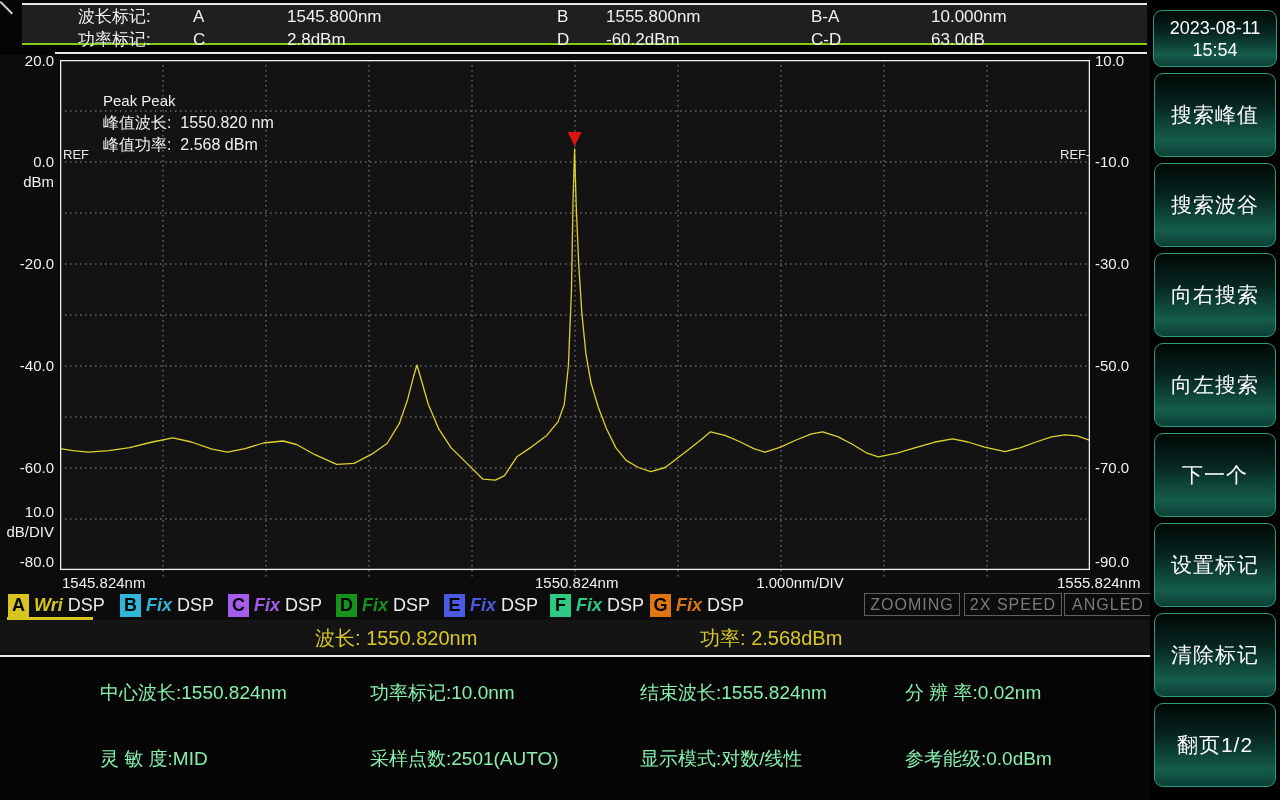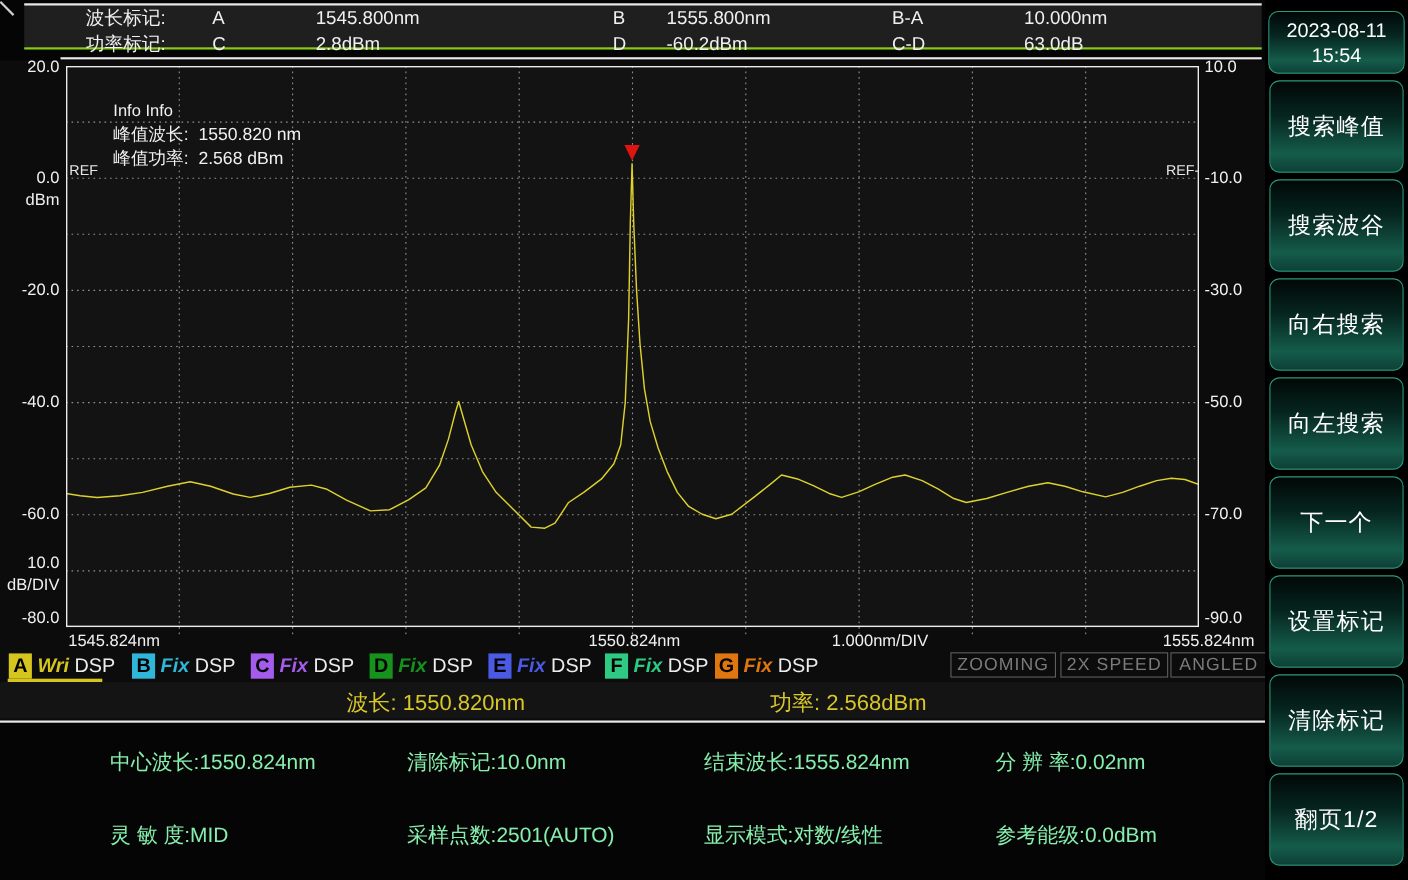--- a/index.html
+++ b/index.html
@@ -125,21 +125,21 @@
     <div class="yr" style="top:99px">-10.0</div>
     <div class="yr" style="top:201px">-30.0</div>
     <div class="yr" style="top:303px">-50.0</div>
     <div class="yr" style="top:405px">-70.0</div>
     <div class="yr" style="top:499px">-90.0</div>
 
     <div class="ref" style="left:63px;top:92px">REF</div>
     <div class="ref" style="left:1060px;top:92px">REF-</div>
 
     <div id="peak-info">
-      <div class="pi-title">Info Info</div>
+      <div class="pi-title">Peak Peak</div>
       <div>
         <span>峰值波长:</span>&nbsp;
         <span>1550.820 nm</span>
       </div>
       <div>
         <span>峰值功率:</span>&nbsp;
         <span>2.568 dBm</span>
       </div>
     </div>
 
@@ -197,21 +197,21 @@
       <span class="ro" style="left:700px">
         <span>功率:</span>
         <span>2.568dBm</span>
       </span>
     </div>
     <div id="bottom-rule"></div>
   </div>
 
   <div id="infopanel">
     <span>中心波长:1550.824nm</span>
-    <span>清除标记:10.0nm</span>
+    <span>功率标记:10.0nm</span>
     <span>结束波长:1555.824nm</span>
     <span>分 辨 率:0.02nm</span>
     <span>灵 敏 度:MID</span>
     <span>采样点数:2501(AUTO)</span>
     <span>显示模式:对数/线性</span>
     <span>参考能级:0.0dBm</span>
     <span>能级刻度:10.0dB/DIV</span>
   </div>
 
   <aside id="sidebar">

